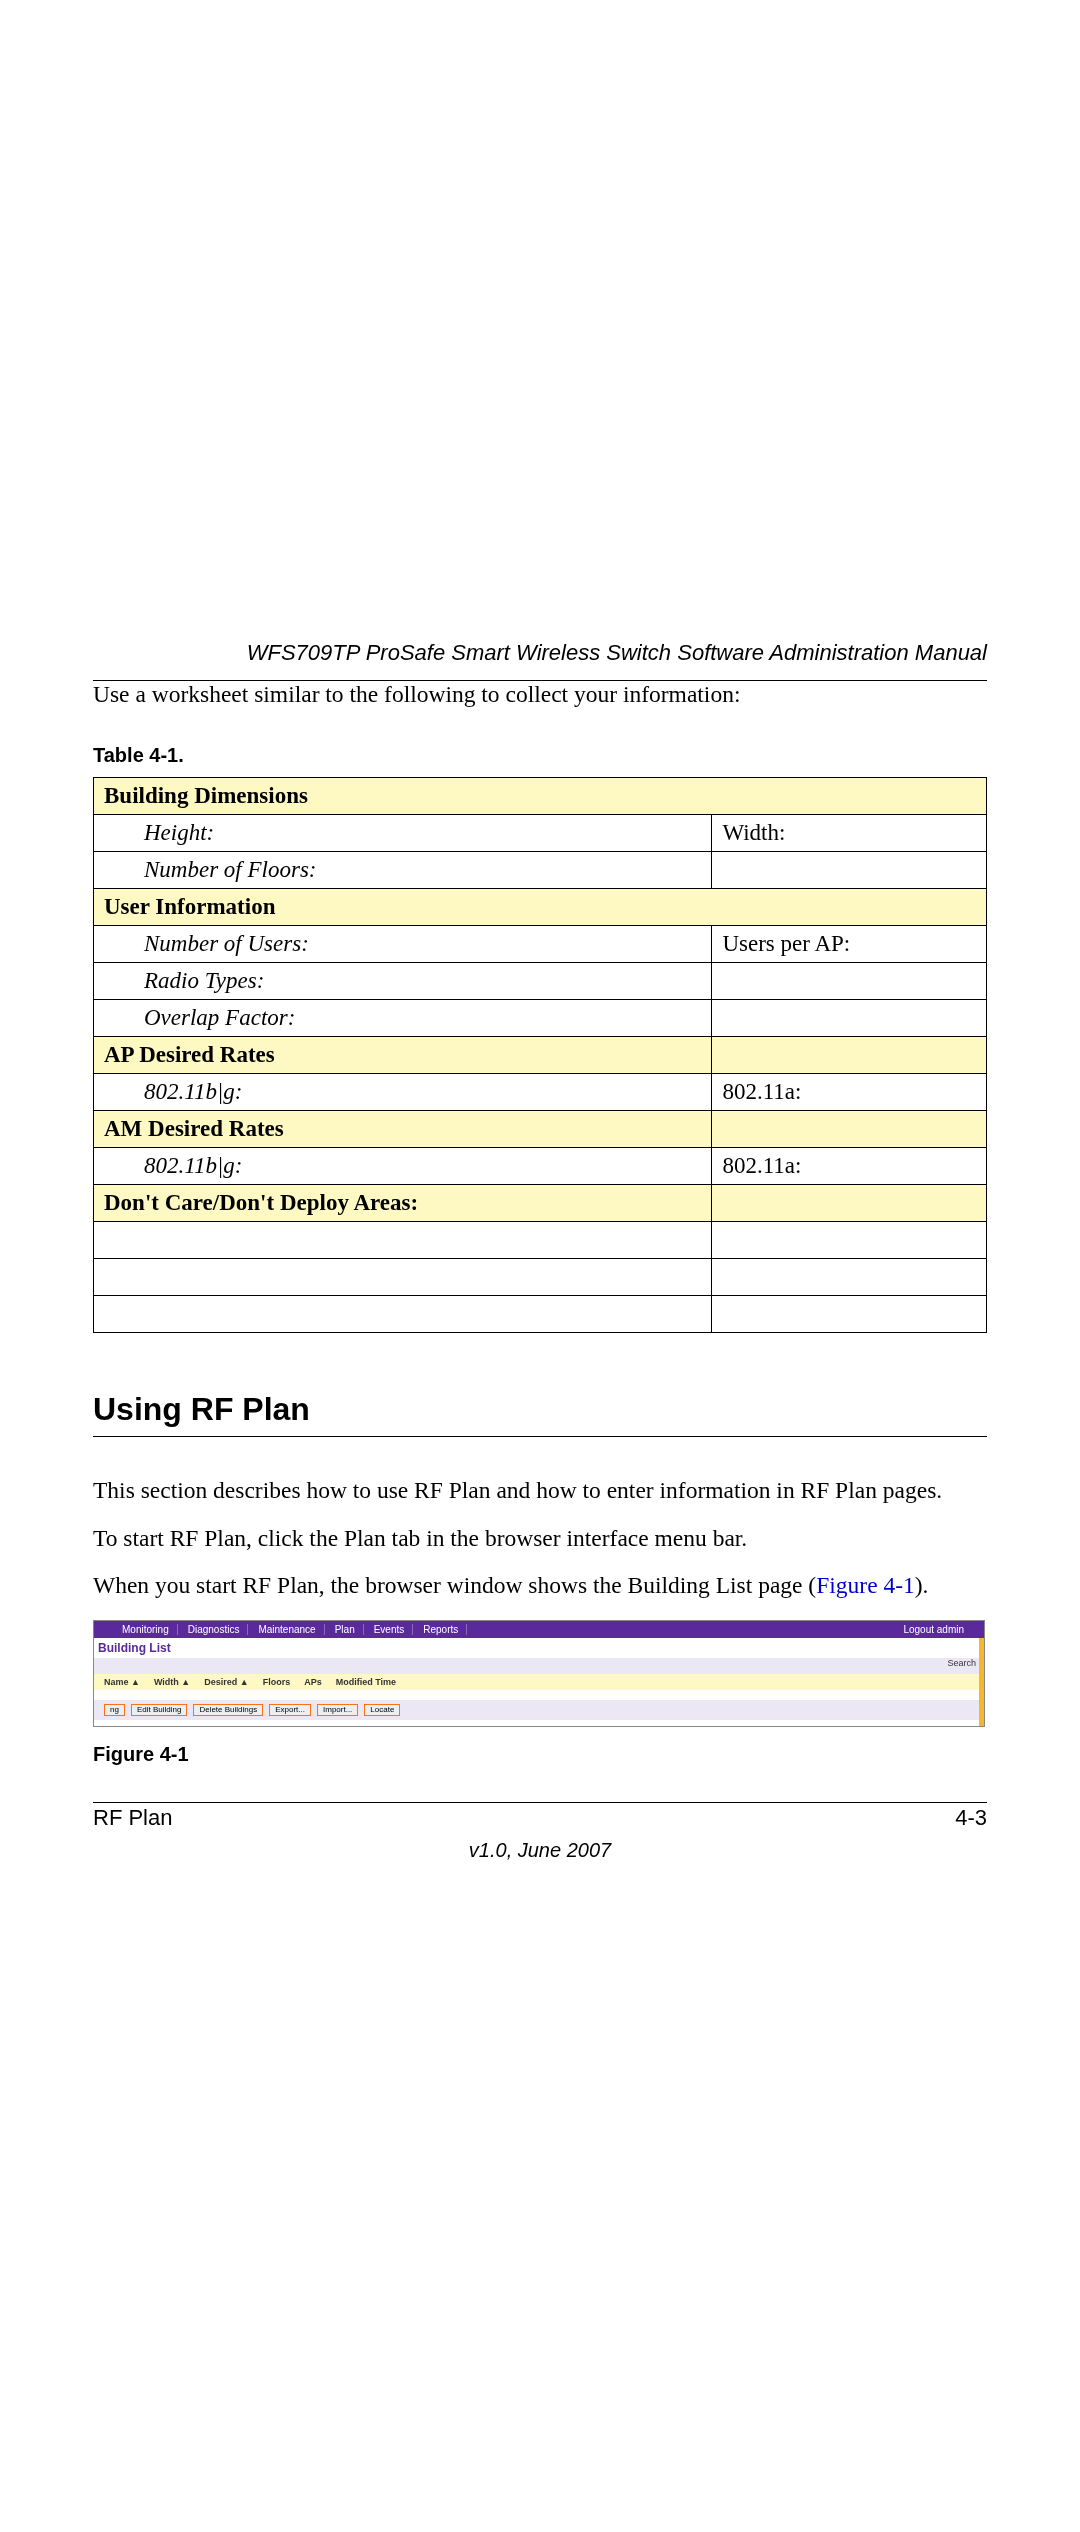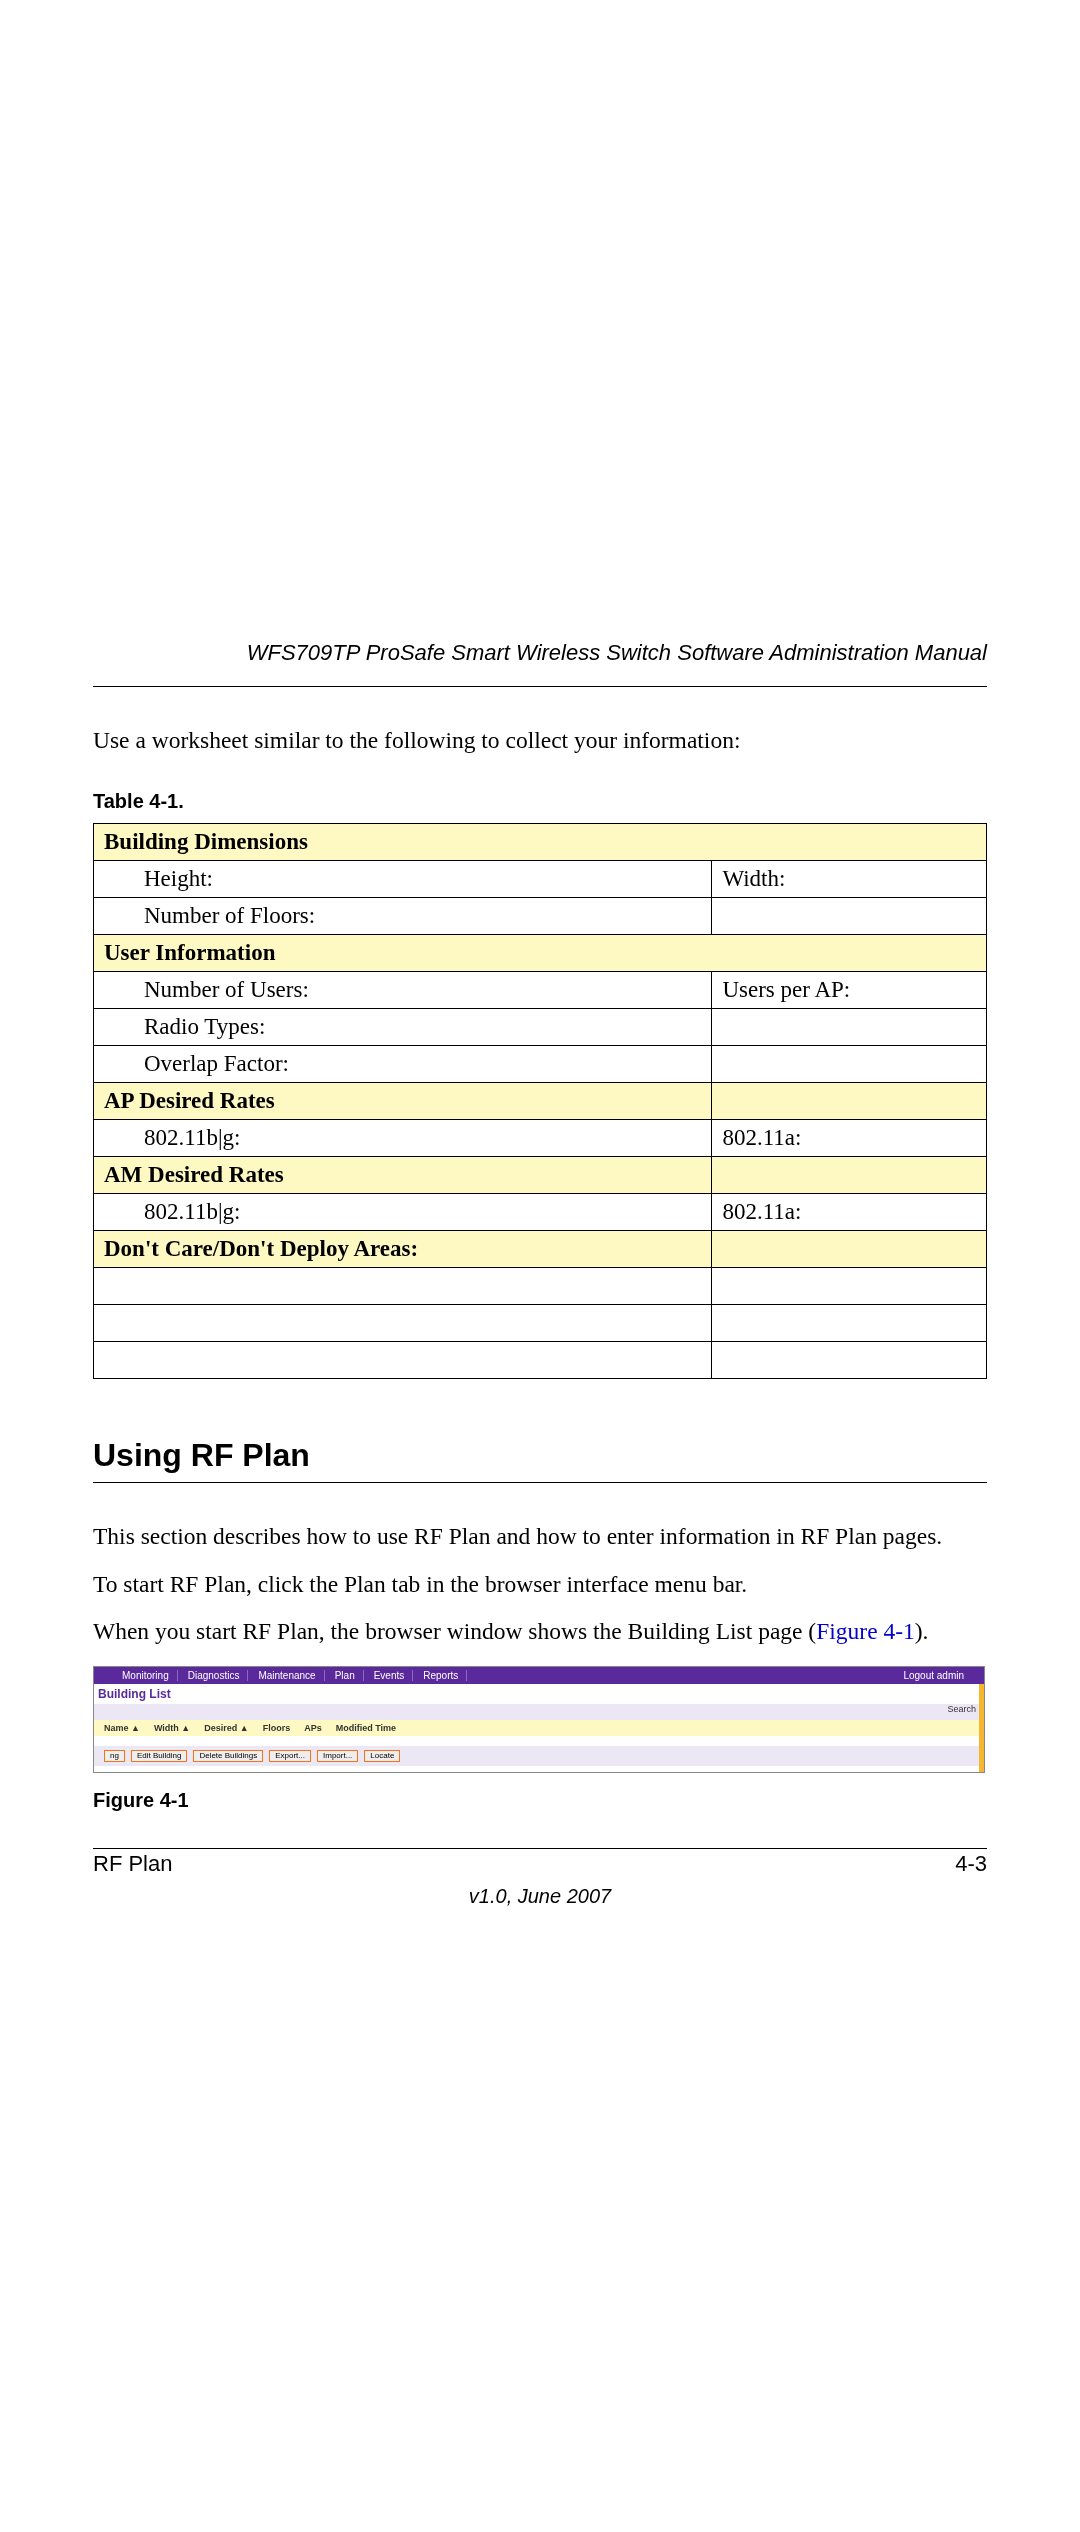--- a/index.html
+++ b/index.html
@@ -14,22 +14,21 @@
 .page {
   padding: 640px 93px 0 93px;
   box-sizing: border-box;
 }
 .header-title {
   font-style: italic;
   font-family: Arial, Helvetica, sans-serif;
   font-size: 22px;
   text-align: right;
   border-bottom: 1.5px solid #000;
-  padding-bottom: 20px;
-  margin-bottom: 40px;
+  padding-bottom: 14px;
 }
 .intro {
   font-size: 23.5px;
   margin-bottom: 36px;
 }
 .table-label {
   font-family: Arial, Helvetica, sans-serif;
   font-weight: bold;
   font-size: 20px;
   margin-bottom: 10px;
@@ -45,20 +44,21 @@
   padding: 5px 10px;
   vertical-align: middle;
   height: 26px;
 }
 .worksheet .header-row td {
   background: #fef9c3;
   font-weight: bold;
 }
 .worksheet .indent {
   padding-left: 50px;
+  font-style: italic;
 }
 .section-heading {
   font-family: Arial, Helvetica, sans-serif;
   font-weight: bold;
   font-size: 32px;
   border-bottom: 1.5px solid #000;
   padding-bottom: 8px;
   margin-bottom: 38px;
 }
 .body-p {

